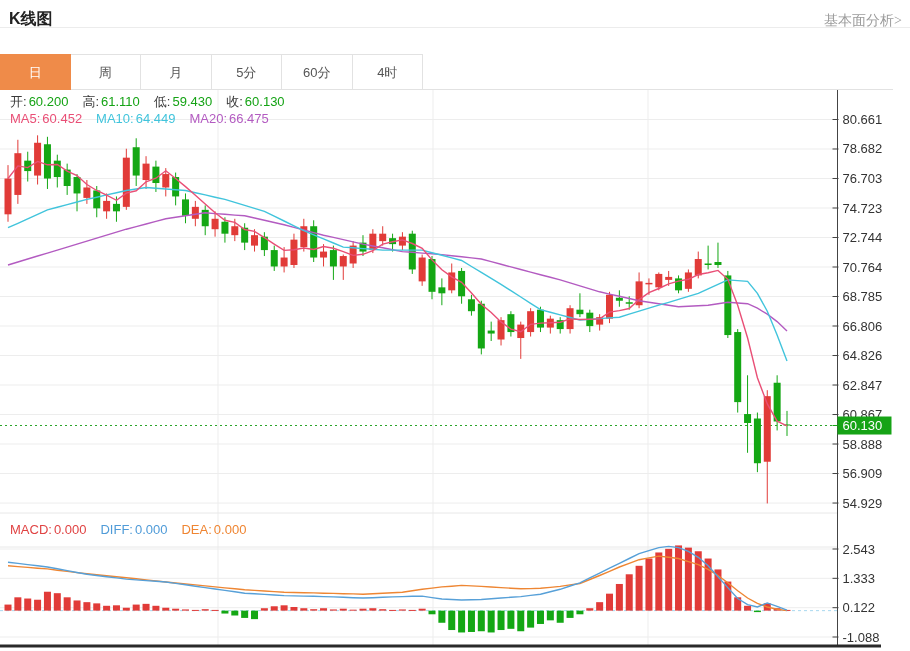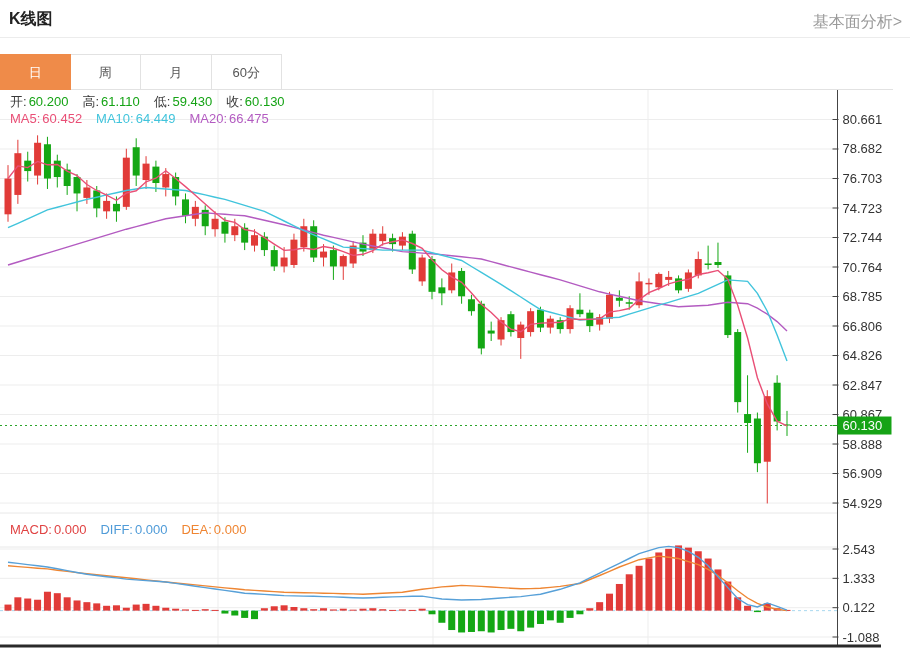--- a/index.html
+++ b/index.html
@@ -1,19 +1,19 @@
 <!DOCTYPE html>
 <html><head>
 <meta charset="utf-8">
 <style>
   html,body{margin:0;padding:0;background:#fff;font-family:"Liberation Sans","DejaVu Sans",sans-serif;}
   .page{position:relative;width:910px;height:651px;background:#fff;overflow:hidden;}
-  .hdr{position:absolute;top:0;left:0;width:910px;height:38px;border-bottom:1px solid #ececec;box-sizing:border-box;}
+  .hdr{position:absolute;top:0;left:0;width:910px;height:28px;border-bottom:1px solid #ececec;box-sizing:border-box;}
   .hdr-title{position:absolute;left:9px;top:9px;font-size:16px;font-weight:bold;color:#222;}
-  .hdr-link{position:absolute;right:8px;top:12px;font-size:16px;color:#9a9a9a;cursor:pointer;}
+  .hdr-link{position:absolute;right:8px;top:12px;font-size:14px;color:#9a9a9a;cursor:pointer;font-family:Liberation Serif, serif;}
   .tabbar{position:absolute;top:54px;left:0;width:893px;height:36px;border-bottom:1px solid #e2e2e2;box-sizing:border-box;display:flex;}
   .tab{width:70.5px;height:36px;line-height:36px;text-align:center;font-size:13px;color:#555;background:#fff;border:1px solid #e2e2e2;border-left:none;box-sizing:border-box;cursor:pointer;}
   .tab:first-child{border-left:1px solid #e2e2e2;}
   .tab.sel{background:#ef8b49;border-color:#ef8b49;color:#fff;}
   .legend{position:absolute;left:10px;font-size:13px;white-space:nowrap;z-index:3;}
   .legend span{margin-right:14px;text-align:center;}
   .lg-label{color:#3a3a3a;}
   svg{position:absolute;top:0;left:0;z-index:1;}
   svg text{font-family:"Liberation Sans","DejaVu Sans",sans-serif;}
 </style>
@@ -347,19 +347,21 @@
 
   <div class="hdr">
     <div class="hdr-title">K线图</div>
     <div class="hdr-link">基本面分析&gt;</div>
   </div>
 
   <div class="tabbar" id="tabbar">
       <div class="tab sel">日</div>
       <div class="tab">周</div>
       <div class="tab">月</div>
+      <div class="tab">5分</div>
       <div class="tab">60分</div>
+      <div class="tab">4时</div>
     </div>
 
   <div class="legend" id="legend-ohlc" style="top:93px;"><span><span class="lg-label" style="margin-right: 2px;">开:</span><span style="color: rgb(21, 163, 21); margin-right: 0px;">60.200</span></span><span><span class="lg-label" style="margin-right: 2px;">高:</span><span style="color: rgb(21, 163, 21); margin-right: 0px;">61.110</span></span><span><span class="lg-label" style="margin-right: 2px;">低:</span><span style="color: rgb(21, 163, 21); margin-right: 0px;">59.430</span></span><span><span class="lg-label" style="margin-right: 2px;">收:</span><span style="color: rgb(21, 163, 21); margin-right: 0px;">60.130</span></span></div>
   <div class="legend" id="legend-ma" style="top:111px;"><span><span class="lg-label" style="margin-right: 2px; color: rgb(233, 79, 118);">MA5:</span><span style="color: rgb(233, 79, 118); margin-right: 0px;">60.452</span></span><span><span class="lg-label" style="margin-right: 2px; color: rgb(65, 196, 220);">MA10:</span><span style="color: rgb(65, 196, 220); margin-right: 0px;">64.449</span></span><span><span class="lg-label" style="margin-right: 2px; color: rgb(179, 91, 193);">MA20:</span><span style="color: rgb(179, 91, 193); margin-right: 0px;">66.475</span></span></div>
   <div class="legend" id="legend-macd" style="top:522px;"><span><span class="lg-label" style="margin-right: 2px; color: rgb(224, 67, 67);">MACD:</span><span style="color: rgb(224, 67, 67); margin-right: 0px;">0.000</span></span><span><span class="lg-label" style="margin-right: 2px; color: rgb(79, 155, 216);">DIFF:</span><span style="color: rgb(79, 155, 216); margin-right: 0px;">0.000</span></span><span><span class="lg-label" style="margin-right: 2px; color: rgb(239, 133, 50);">DEA:</span><span style="color: rgb(239, 133, 50); margin-right: 0px;">0.000</span></span></div>
 </div>
 
 </body></html>

